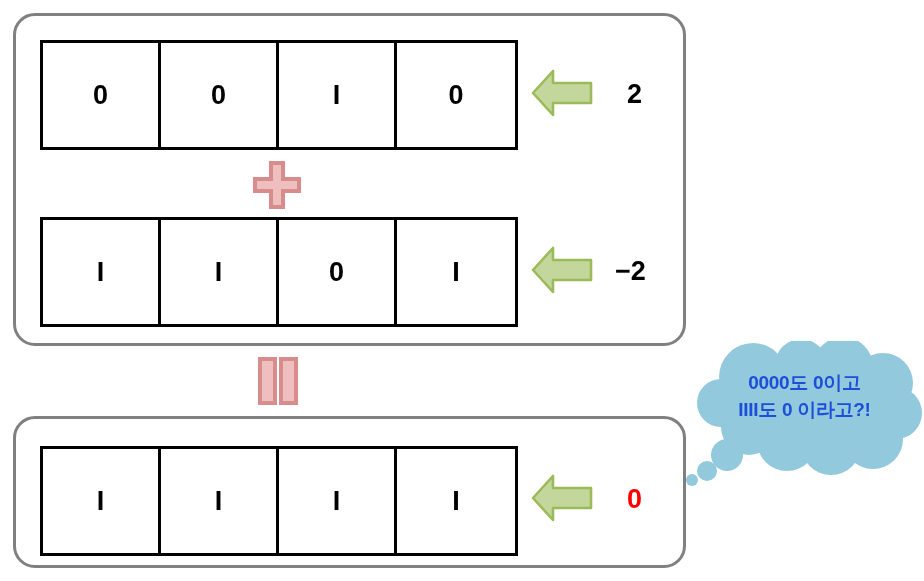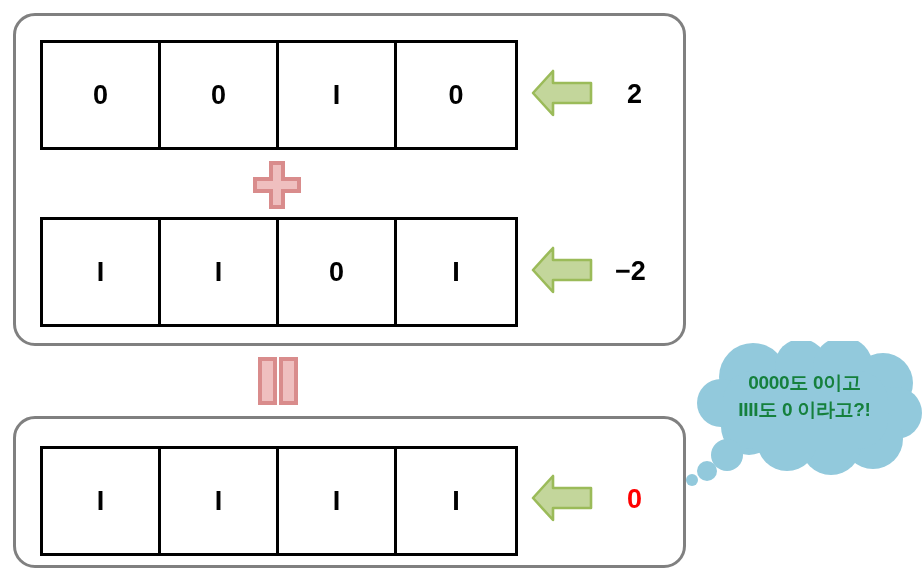--- a/index.html
+++ b/index.html
@@ -118,21 +118,21 @@
     top: 341px;
     width: 241px;
     height: 147px;
   }
   #bubble-text {
     position: absolute;
     left: 702px;
     top: 370px;
     width: 205px;
     text-align: center;
-    color: #15803d;
+    color: #1d4ed8;
     font-size: 19px;
     font-weight: 700;
     line-height: 1.42;
     letter-spacing: -0.3px;
     font-family: "Liberation Sans", "DejaVu Sans", sans-serif;
     white-space: pre-line;
   }
 </style>
 </head>
 <body>

